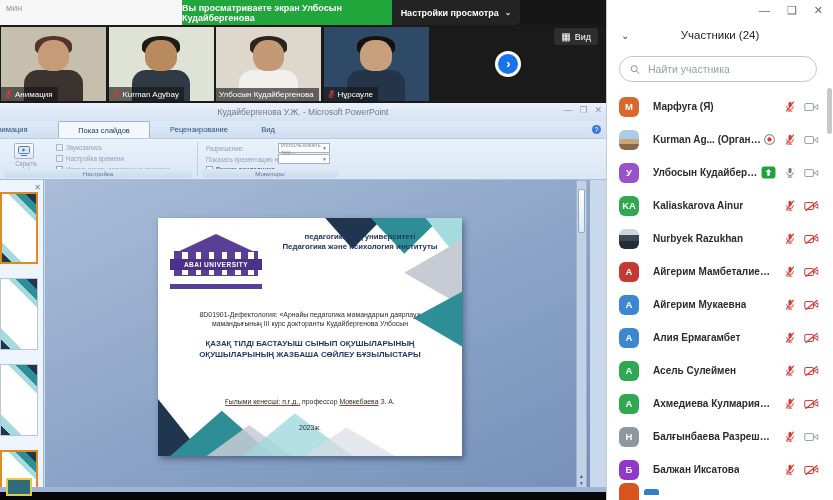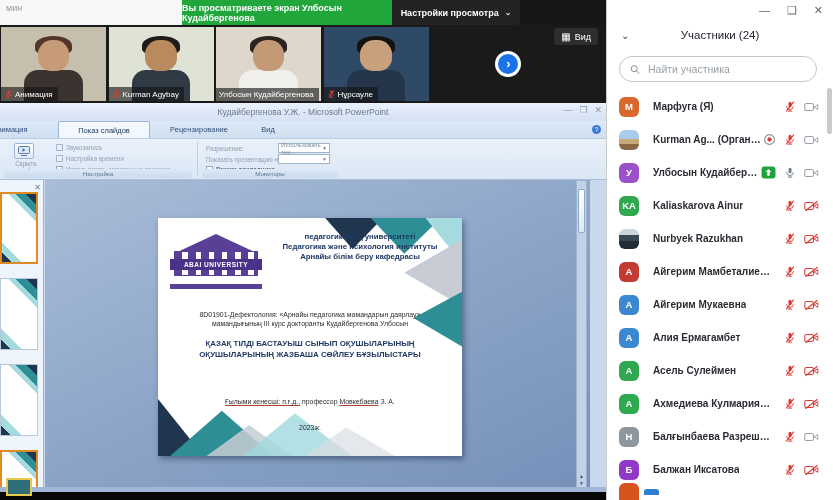--- a/index.html
+++ b/index.html
@@ -270,21 +270,20 @@
             <div class="slide-logo">
               <div class="logo-roof"></div>
               <div class="logo-cols"></div>
               <div class="logo-band">ABAI UNIVERSITY</div>
               <div class="logo-base"></div>
             </div>
 
             <div class="slide-header">
               <div>педагогикалық университеті</div>
               <div>Педагогика және психология институты</div>
-              <div>Арнайы білім беру кафедрасы</div>
             </div>
             <div class="slide-program">
               <div>8D01901-Дефектология: «Арнайы педагогика мамандарын даярлау»</div>
               <div>мамандығының III курс докторанты Кудайбергенова Улбосын</div>
             </div>
             <div class="slide-title">
               <div>ҚАЗАҚ ТІЛДІ БАСТАУЫШ СЫНЫП ОҚУШЫЛАРЫНЫҢ</div>
               <div>ОҚУШЫЛАРЫНЫҢ ЖАЗБАША СӨЙЛЕУ БҰЗЫЛЫСТАРЫ</div>
             </div>
             <div class="slide-sup">

